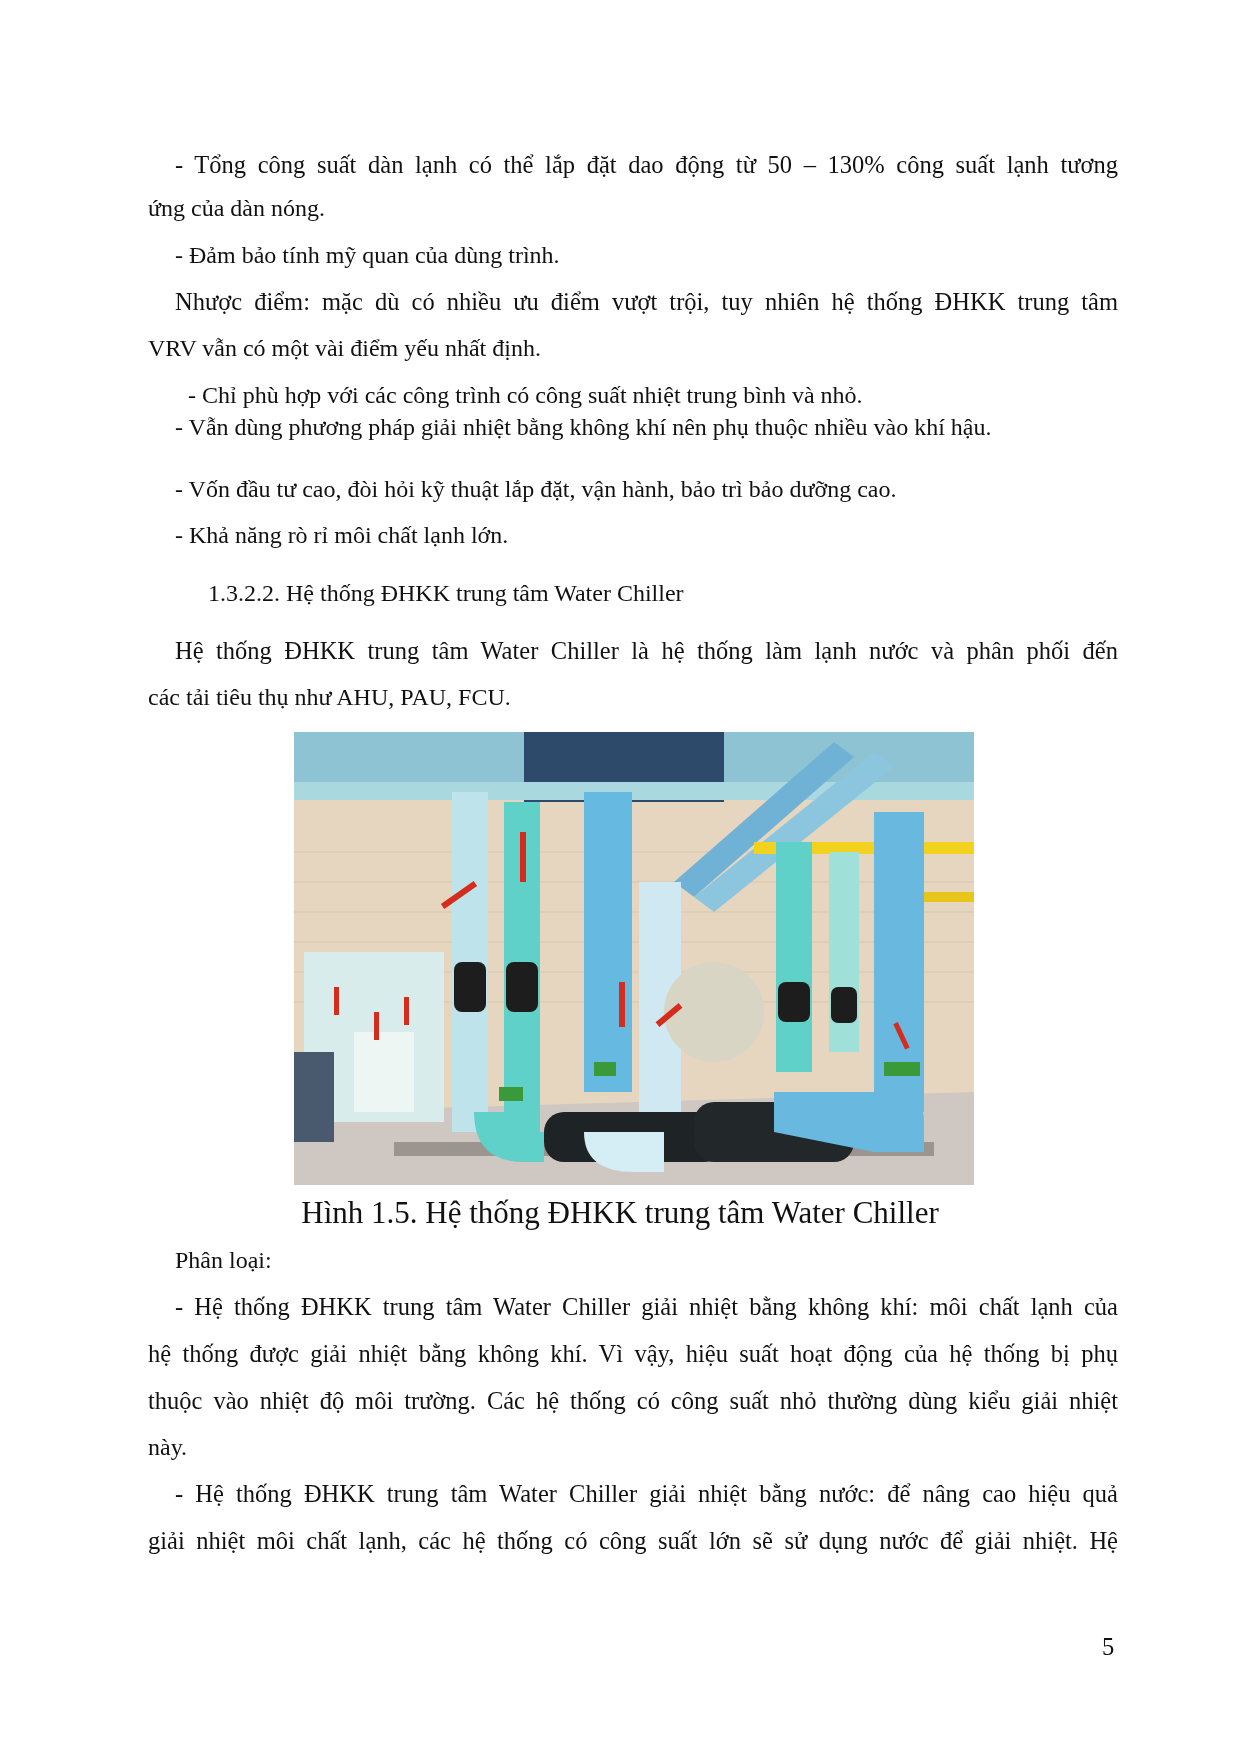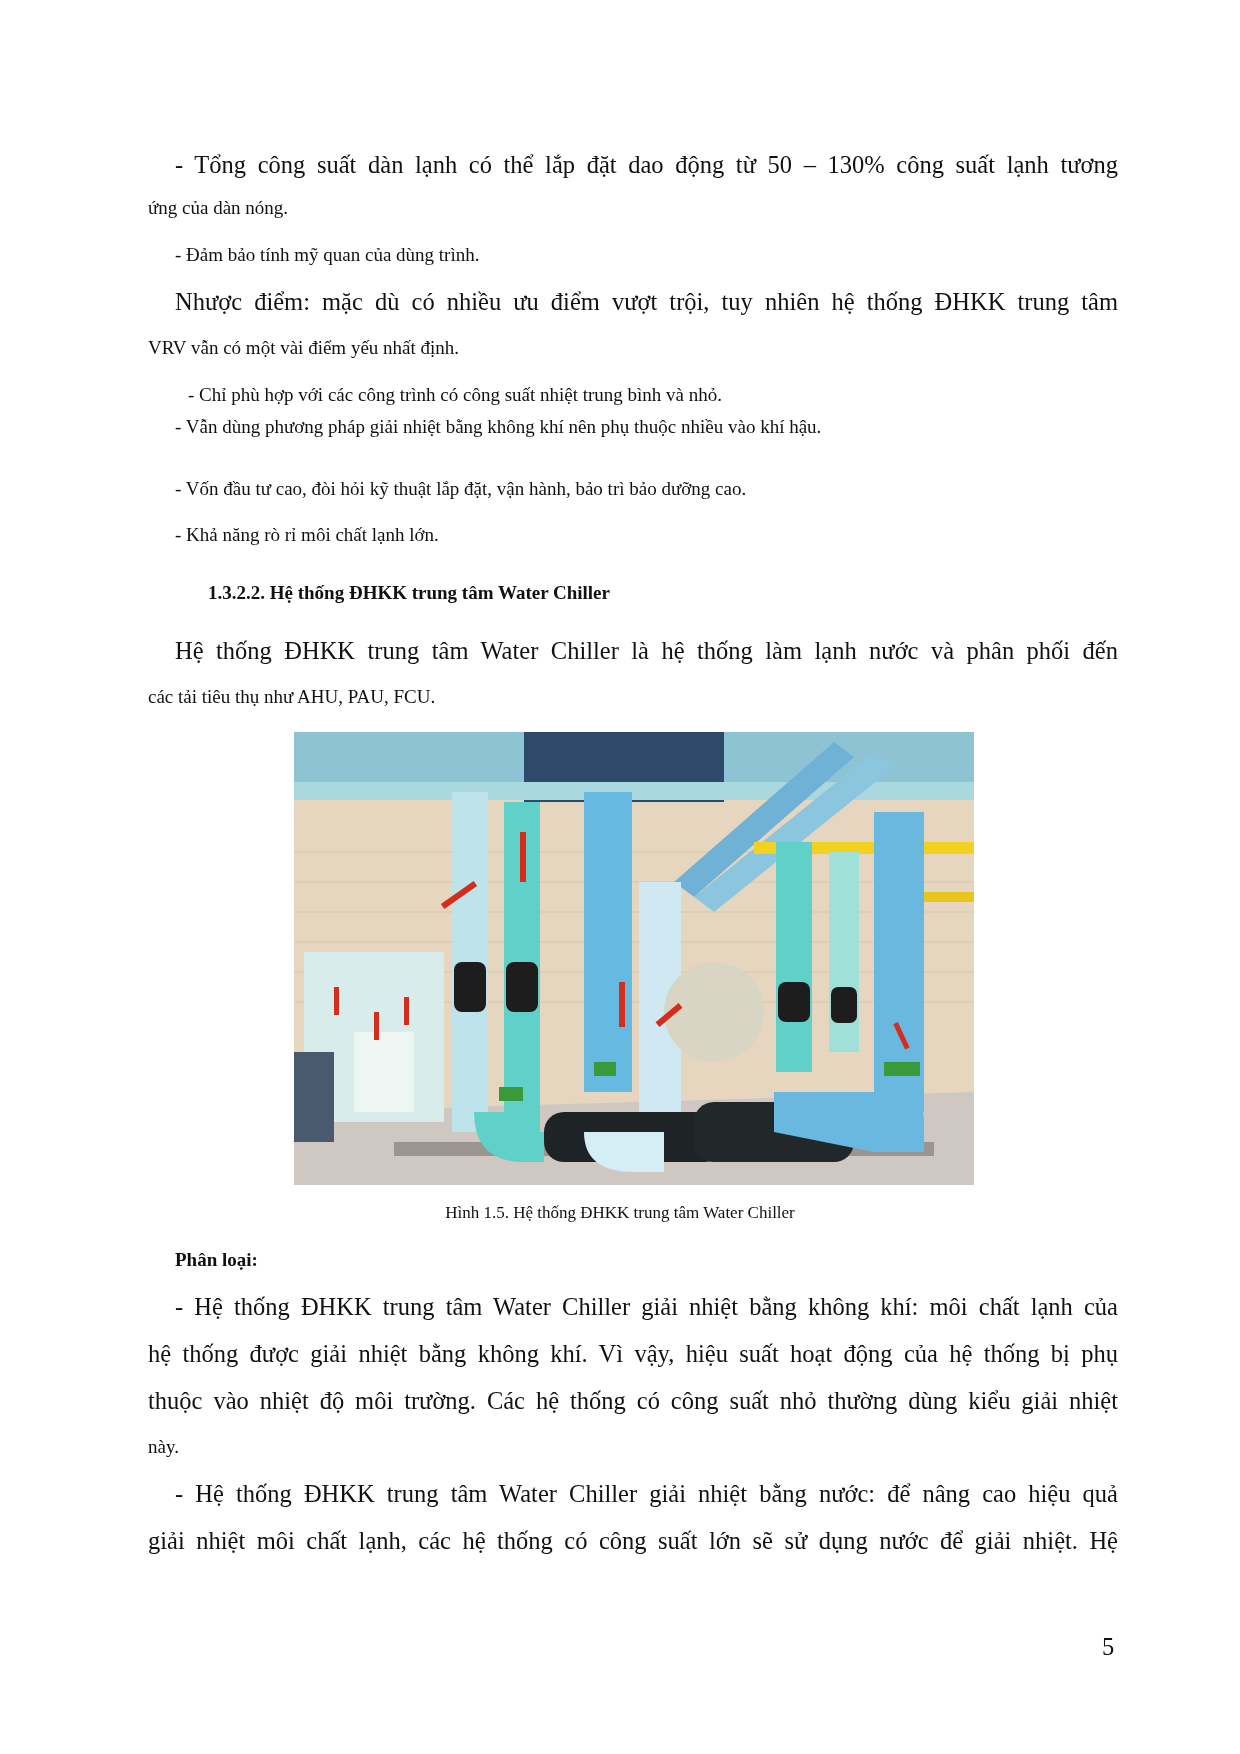--- a/index.html
+++ b/index.html
@@ -1,21 +1,21 @@
 <!DOCTYPE html>
 <html><head>
   <meta charset="utf-8">
   <style>
     html, body { margin: 0; padding: 0; background: #ffffff; }
     body { width: 1240px; height: 1754px; position: relative; overflow: hidden;
            font-family: "Liberation Serif", "DejaVu Serif", serif; color: #111; }
-    .line { position: absolute; font-size: 19px; line-height: 30px; white-space: nowrap; }
+    .line { position: absolute; font-size: 24px; line-height: 30px; white-space: nowrap; }
     .just { position: absolute; font-size: 24.5px; line-height: 30px; text-align: justify; text-align-last: justify; width: 970px; left: 148px; }
-    .bold { font-weight: bold; }
-    .caption { position: absolute; left: 0; width: 1240px; text-align: center; font-size: 17px; line-height: 30px; }
+    .bold { font-weight: normal; }
+    .caption { position: absolute; left: 0; width: 1240px; text-align: center; font-size: 31px; line-height: 30px; }
     .pagenum { position: absolute; left: 1102px; top: 1632px; font-size: 24.5px; line-height: 30px; }
 
     
     .photo { position: absolute; left: 294px; top: 732px; width: 680px; height: 453px; overflow: hidden;
              background: linear-gradient(180deg, #cfe3e6 0%, #e9d9c4 35%, #e3d5c2 70%, #d2cbc4 85%, #c8c2bc 100%); }
     .photo svg { display: block; }
   </style>
 </head>
 <body>
 

